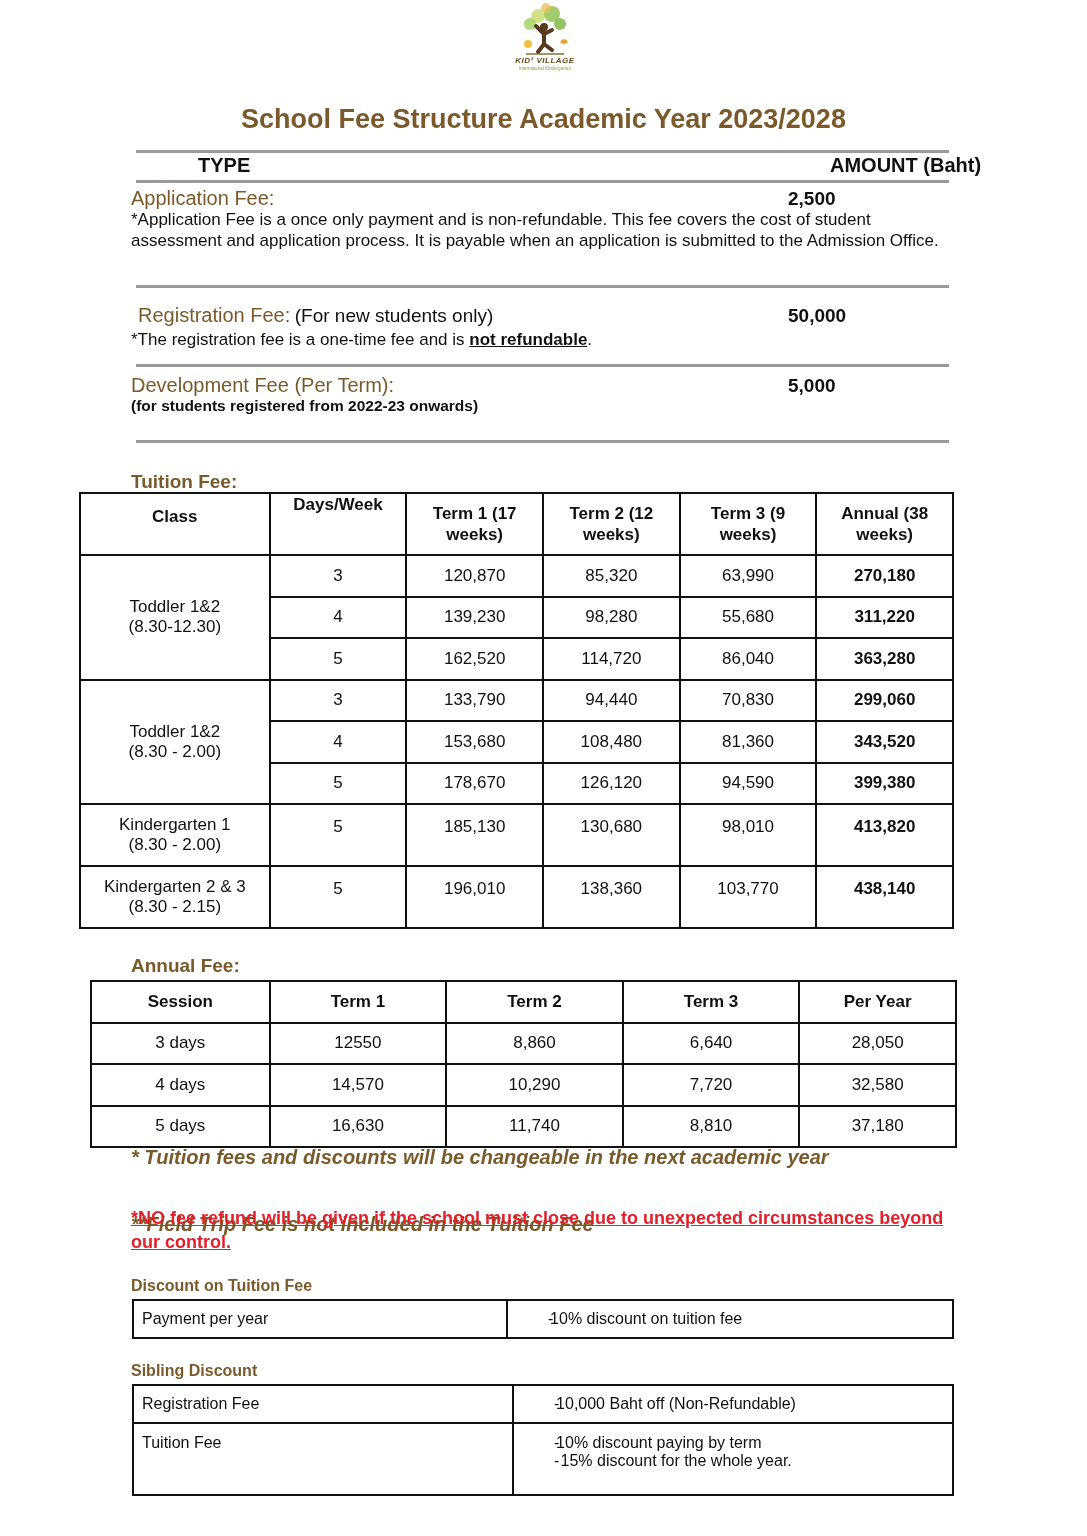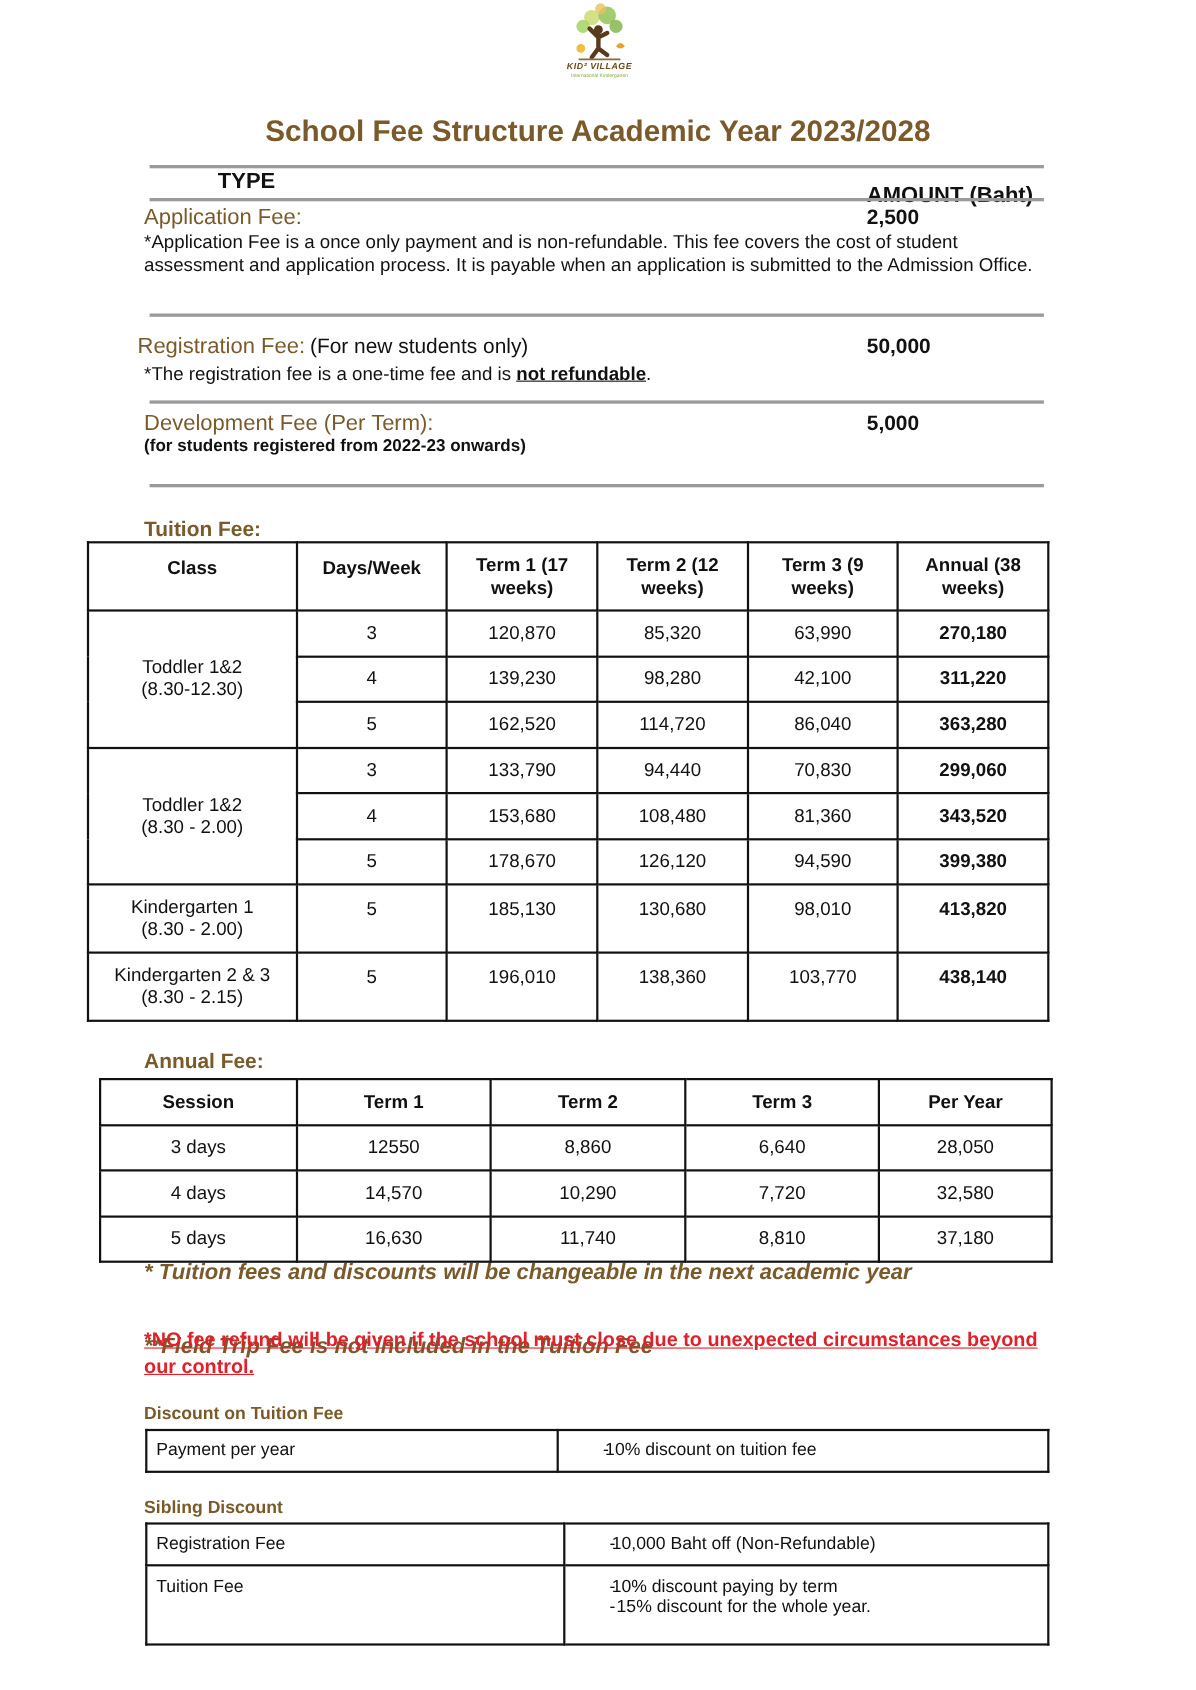--- a/index.html
+++ b/index.html
@@ -5,21 +5,21 @@
   * { box-sizing: border-box; margin: 0; padding: 0; }
   html, body { width: 1087px; height: 1536px; background: #ffffff; }
   body { position: relative; font-family: "Liberation Sans", sans-serif; color: #111; overflow: hidden; }
   .abs { position: absolute; }
   .logo { left: 508px; top: 2px; width: 74px; height: 74px; }
   .logo-text { left: 500px; top: 56px; width: 90px; text-align: center; font-size: 8px; font-weight: bold; font-style: italic; color: #6b4a1e; letter-spacing: 0.5px; }
   .logo-sub { left: 500px; top: 66px; width: 90px; text-align: center; font-size: 4.5px; color: #7ea83a; }
   .title { left: 0; width: 1087px; top: 104px; text-align: center; font-size: 27px; font-weight: bold; color: #7a5a2a; }
   .hline { height: 3px; background: #9a9a9a; left: 136px; width: 813px; }
   .hdr-type { left: 198px; top: 154px; font-size: 20px; font-weight: bold; }
-  .hdr-amt { left: 788px; top: 154px; font-size: 20px; font-weight: bold; margin-top: 13px; }
+  .hdr-amt { left: 830px; top: 154px; font-size: 20px; font-weight: bold; }
   .fee-label { font-size: 20px; font-weight: normal; color: #7a5a2a; }
   .fee-amt { font-size: 19px; font-weight: bold; left: 788px; }
   .note { font-size: 17px; line-height: 21px; color: #111; }
   .sub-note { font-size: 15.5px; font-weight: bold; }
   .reg-extra { font-size: 19px; color: #111; font-weight: normal; }
   u.bold { font-weight: bold; }
   table { border-collapse: collapse; position: absolute; }
   td, th { border: 2px solid #111; text-align: center; font-size: 17px; color: #111; }
   th { font-weight: bold; }
   .tuition th { height: 62px; line-height: 21px; vertical-align: middle; }
@@ -60,21 +60,21 @@
 <div class="abs hline" style="top:150px"></div>
 <div class="abs hdr-type">TYPE</div>
 <div class="abs hdr-amt">AMOUNT (Baht)</div>
 <div class="abs hline" style="top:180px"></div>
 
 <div class="abs fee-label" style="left:131px; top:187px">Application Fee:</div>
 <div class="abs fee-amt" style="top:188px">2,500</div>
 <div class="abs note" style="left:131px; top:209px; width:820px">*Application Fee is a once only payment and is non-refundable. This fee covers the cost of student assessment and application process. It is payable when an application is submitted to the Admission Office.</div>
 <div class="abs hline" style="top:285px"></div>
 
-<div class="abs" style="left:125px; top:304px; white-space:nowrap">
+<div class="abs" style="left:138px; top:304px; white-space:nowrap">
   <span class="fee-label">Registration Fee:</span>
   <span class="reg-extra">(For new students only)</span>
 </div>
 <div class="abs fee-amt" style="top:305px">50,000</div>
 <div class="abs note" style="left:131px; top:329px"><span>*The registration fee is a one-time fee and is </span><u class="bold">not refundable</u><span>.</span></div>
 <div class="abs hline" style="top:364px"></div>
 
 <div class="abs fee-label" style="left:131px; top:374px">Development Fee (Per Term):</div>
 <div class="abs fee-amt" style="top:375px">5,000</div>
 <div class="abs sub-note" style="left:131px; top:397px">(for students registered from 2022-23 onwards)</div>
@@ -86,40 +86,40 @@
       <col style="width:190px">
       <col style="width:137px">
       <col style="width:137px">
       <col style="width:137px">
       <col style="width:137px">
       <col style="width:137px">
     </colgroup>
   <tbody>
       <tr>
     <th style="vertical-align:top; padding-top:12px">Class</th>
-    <th style="vertical-align:top; padding-top:12px">Days/Week</th>
+    <th style="vertical-align:top; ">Days/Week</th>
     <th>Term 1 (17 weeks)</th>
     <th>Term 2 (12 weeks)</th>
     <th>Term 3 (9 weeks)</th>
     <th>Annual (38 weeks)</th>
   </tr>
 
   <tr>
     <td rowspan="3"><span>Toddler 1&amp;2</span><br><span>(8.30-12.30)</span></td>
     <td>3</td>
     <td>120,870</td>
     <td>85,320</td>
     <td>63,990</td>
     <td class="bold">270,180</td>
   </tr>
   <tr>
     <td>4</td>
     <td>139,230</td>
     <td>98,280</td>
-    <td>42,100</td>
+    <td>55,680</td>
     <td class="bold">311,220</td>
   </tr>
   <tr>
     <td>5</td>
     <td>162,520</td>
     <td>114,720</td>
     <td>86,040</td>
     <td class="bold">363,280</td>
   </tr>
 

